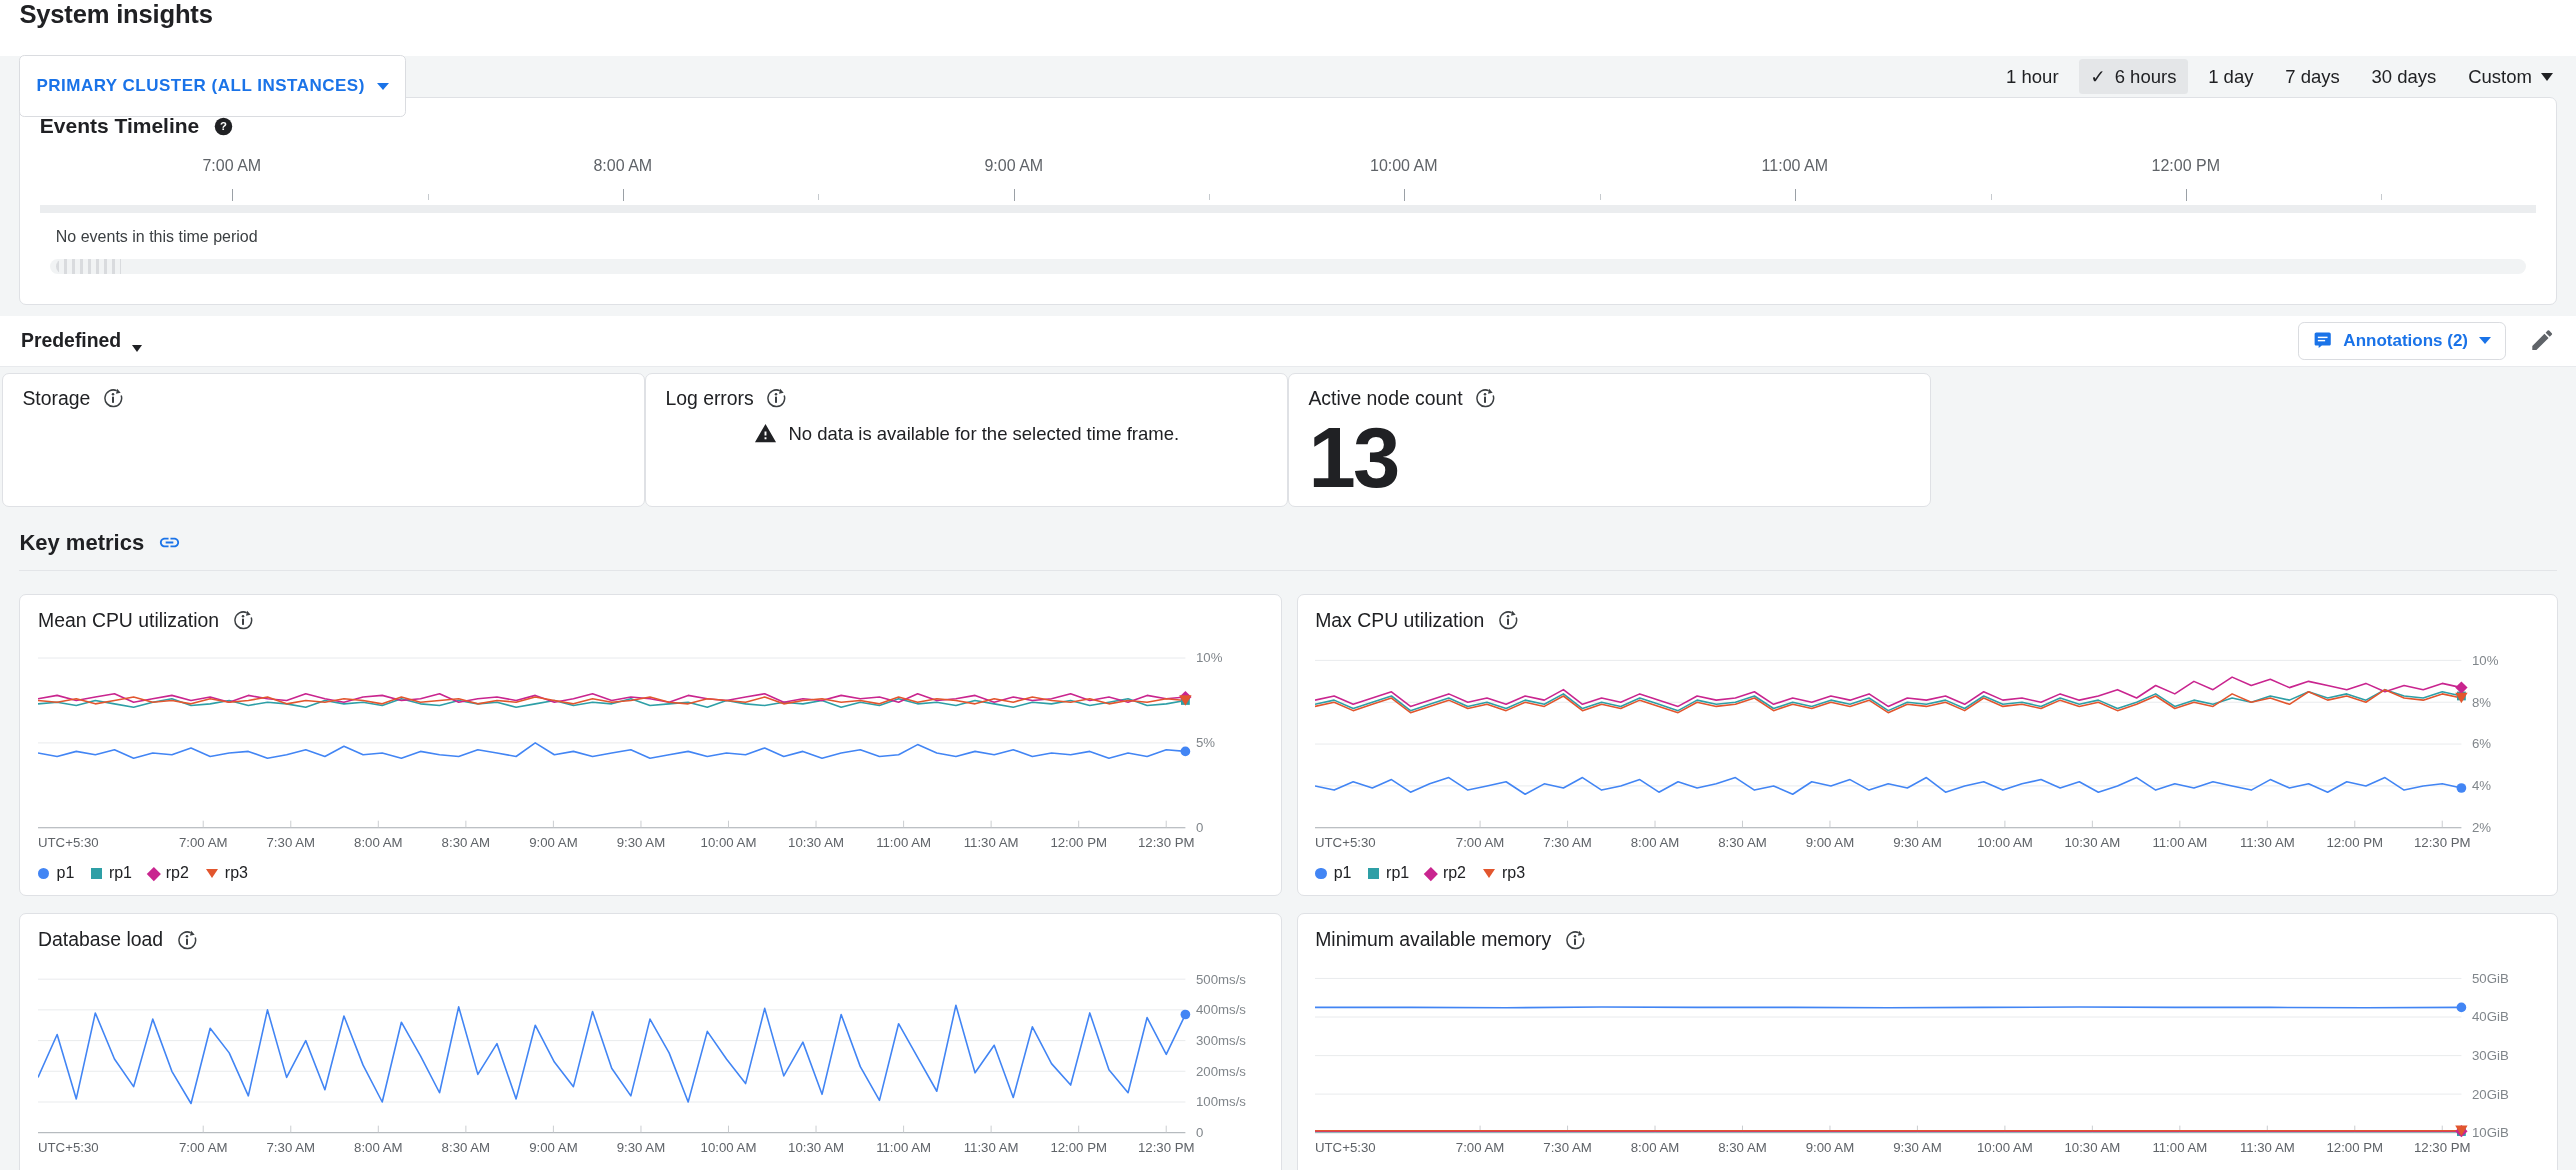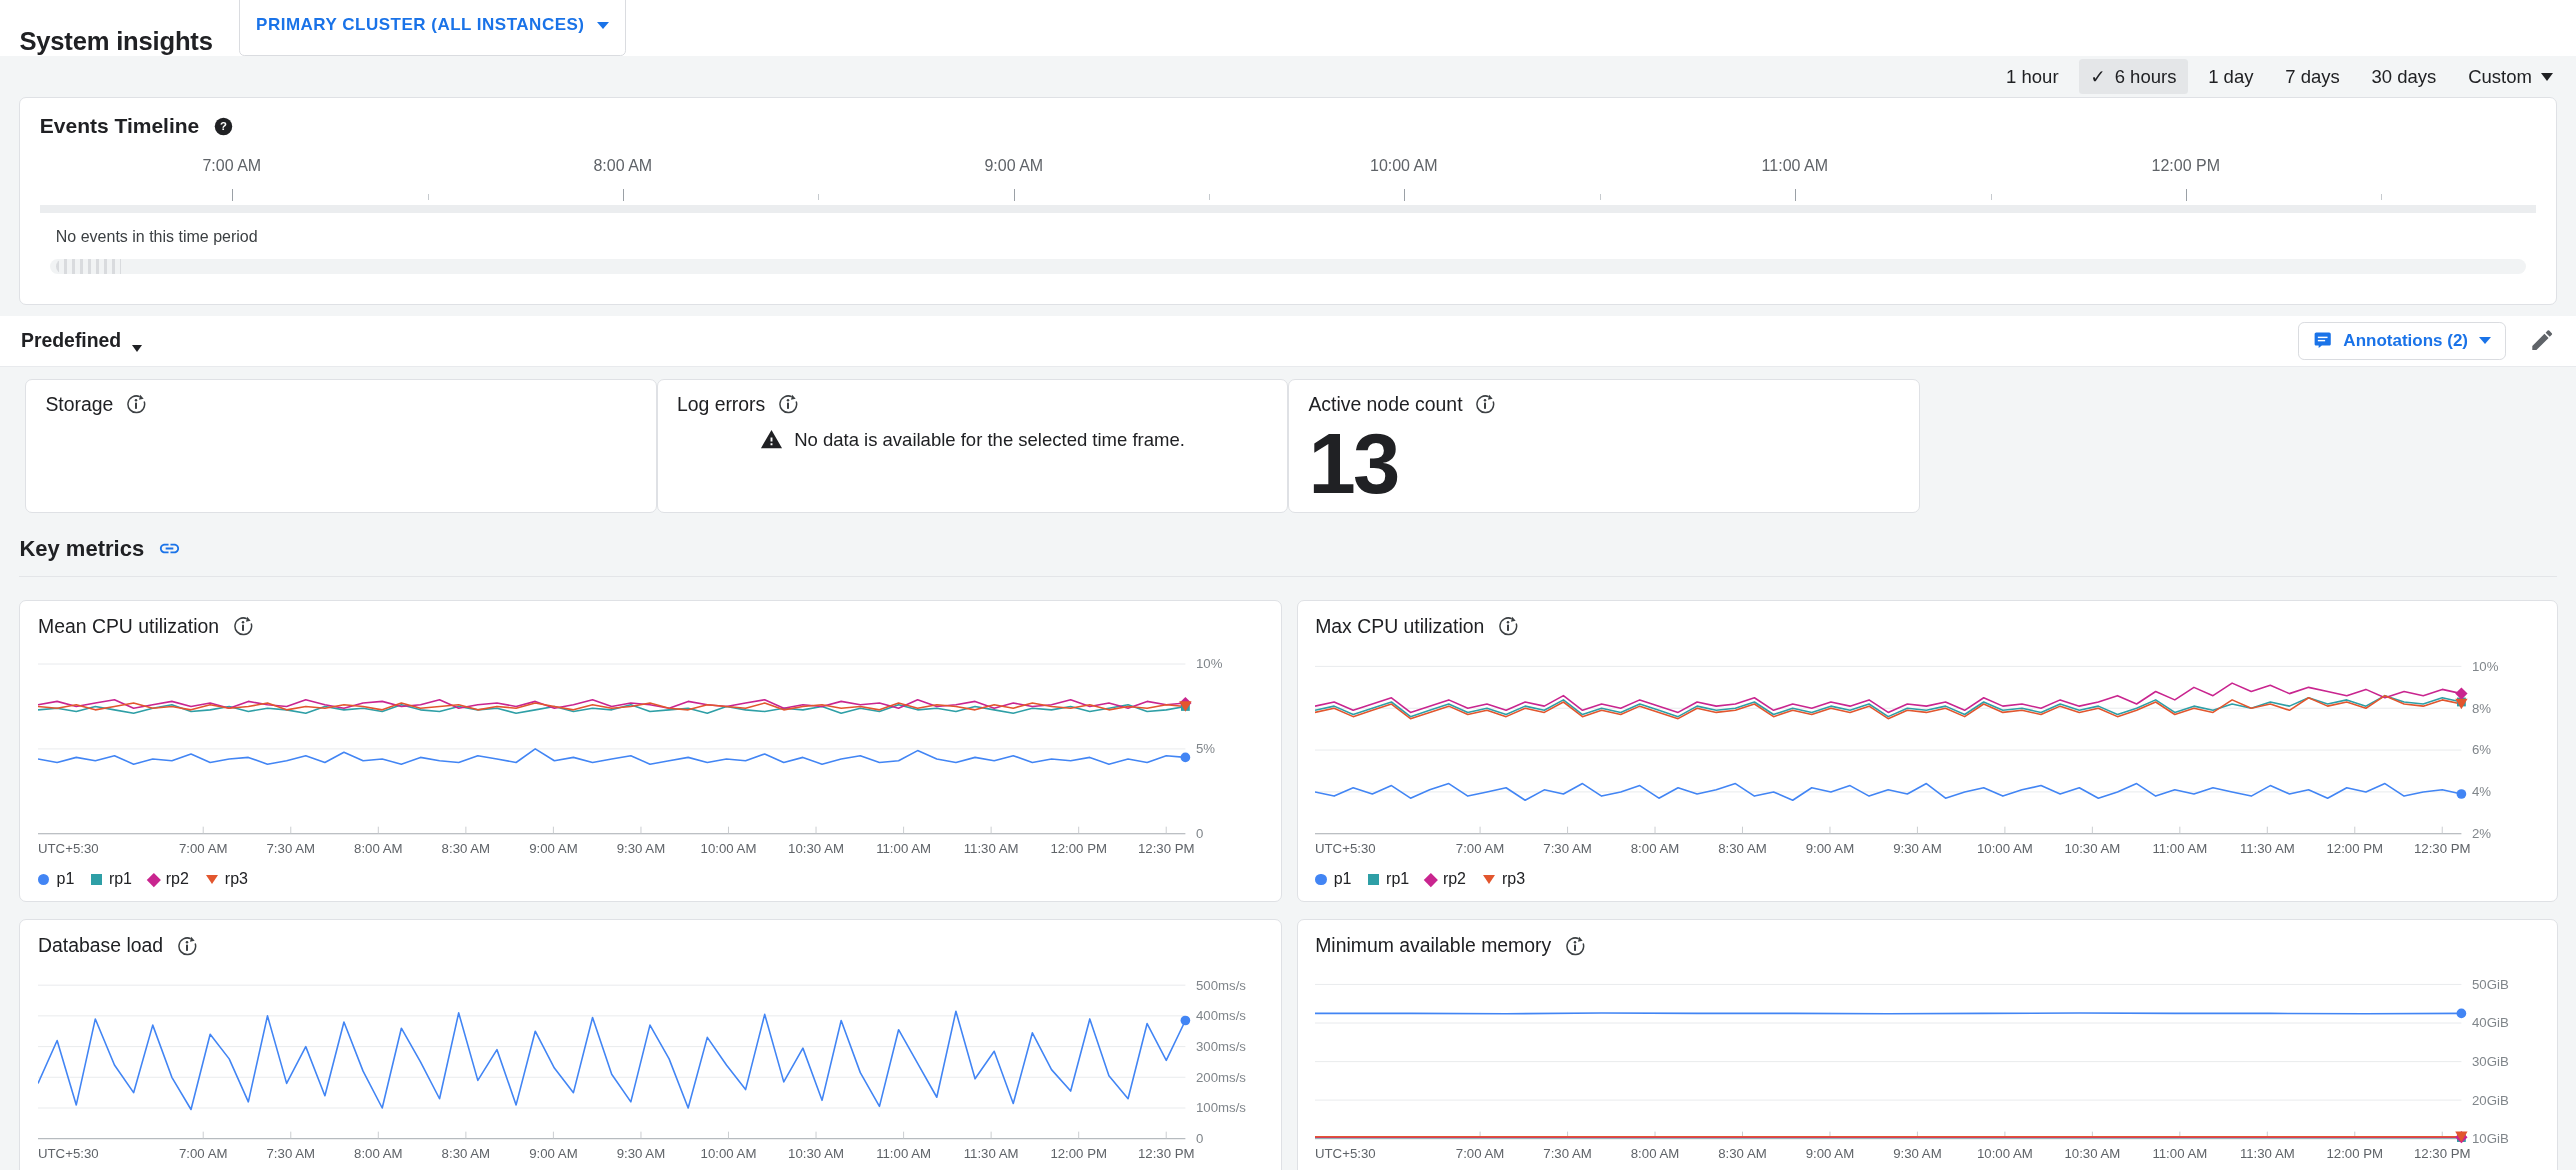--- a/index.html
+++ b/index.html
@@ -1,20 +1,20 @@
 <!DOCTYPE html>
 <html style="font-size:14px"><head>
 <meta charset="utf-8">
 <style>
   * { margin:0; padding:0; box-sizing:border-box; }
   html,body { width:2576px; height:1171px; overflow:hidden; }
   body { background:#f3f5f6; font-family:"Liberation Sans", sans-serif; color:#202124; }
 
   
-  .app-header { background:#fff; height:56px; display:flex; align-items:flex-end; gap:26.4px; padding:0 19.4px; }
+  .app-header { background:#fff; height:56px; display:flex; align-items:flex-start; gap:26.4px; padding:0 19.4px;flex-direction:column; }
   .page-title { font-size:25.6px; font-weight:700; letter-spacing:-0.2px; }
   .cluster-btn { display:flex; align-items:center; gap:12.3px; background:#fff; border:0.9px solid #dadce0;
     border-radius:5.3px; padding:20px 16px; color:#1a73e8; font-size:17px; font-weight:700; letter-spacing:0.5px; cursor:pointer; }
   .caret-down { width:0; height:0; border-left:6.2px solid transparent; border-right:6.2px solid transparent; border-top:7px solid currentColor; display:inline-block; }
 
   
   .time-row { height:41px; display:flex; justify-content:flex-end; align-items:center; gap:8.8px; padding:0 18px; font-size:18.5px; color:#202124; }
   .time-opt { padding:6.2px 11.5px; border-radius:3.5px; cursor:pointer; white-space:nowrap; }
   .time-opt.selected { background:#e4e6e8; display:flex; align-items:center; gap:8.8px; }
   .check-glyph { font-size:18.5px; }
@@ -41,21 +41,21 @@
 
   
   .toolbar { background:#fff; margin-top:10.6px; height:51px; display:flex; align-items:center; justify-content:space-between; padding:0 21px; border-bottom:0.9px solid #e8eaed; }
   .preset-dd { display:flex; align-items:flex-end; gap:10.6px; font-size:19.4px; font-weight:700; cursor:pointer; }
   .preset-dd .caret-down { border-top-width:7px; border-left-width:5.3px; border-right-width:5.3px; }
   .toolbar-right { display:flex; align-items:center; gap:23px; }
   .annotations-btn { display:flex; align-items:center; gap:10.6px; border:0.9px solid #dadce0; border-radius:6.2px; padding:8px 14px; color:#1a73e8; font-size:17px; font-weight:700; background:#fff; cursor:pointer; }
   .edit-btn { width:26.4px; height:26.4px; cursor:pointer; }
 
   
-  .stats-row { display:grid; grid-template-columns:repeat(4,1fr); padding:0 25px; margin-top:12px; }
+  .stats-row { display:grid; grid-template-columns:repeat(4,1fr); padding:0 2px; margin-top:6px; }
   .stat-card { height:134px; padding:13.2px 19.4px; }
   .stat-title-row { display:flex; align-items:center; gap:12.3px; font-size:19.4px; }
   .metric-info-icon { width:20px; height:20px; cursor:pointer; }
   .stat-value-row { margin-top:5.3px; }
   .stat-value { font-size:85px; font-weight:700; letter-spacing:-2.6px; line-height:1.0; }
   .stat-unit { font-size:41px; font-weight:700; letter-spacing:0; position:relative; bottom:12.3px; margin-left:3.5px; }
   .nodata-row { display:flex; align-items:center; justify-content:center; gap:11.5px; margin-top:12.3px; font-size:18.5px; }
   .warning-icon { width:23px; height:23px; }
 
   

